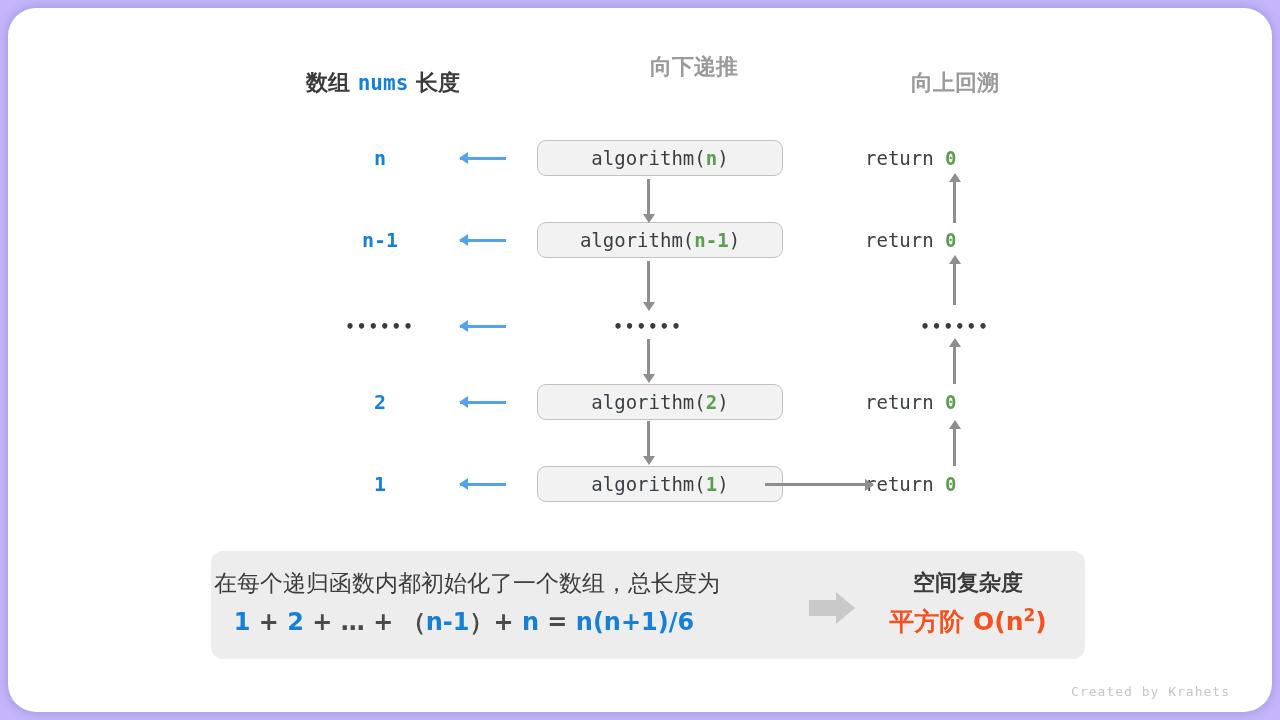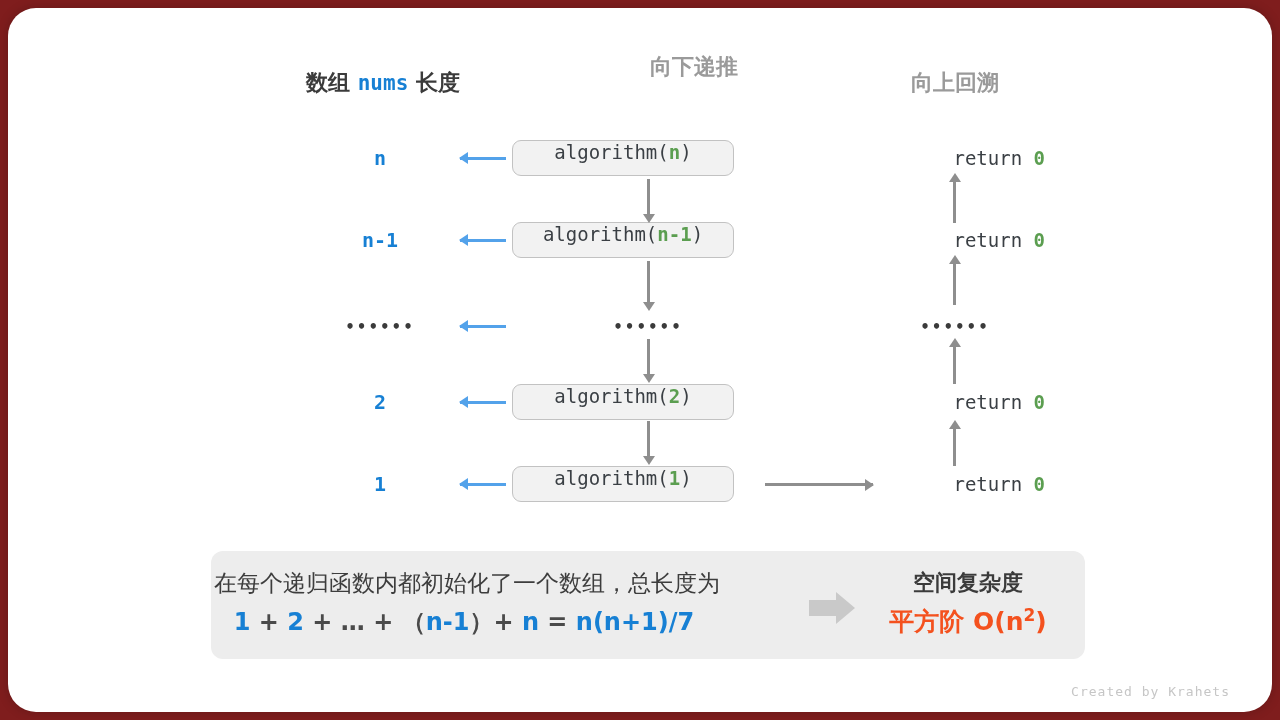--- a/index.html
+++ b/index.html
@@ -1,18 +1,18 @@
 <!DOCTYPE html>
 <html><head>
 <meta charset="utf-8">
 <style>
   html,body{margin:0;padding:0;background:#ffffff;}
   #canvas{
     position:relative;width:1280px;height:720px;overflow:hidden;
-    font-family:"DejaVu Sans",sans-serif;background:#7f1d1d;
+    font-family:"DejaVu Sans",sans-serif;background:#c4b5fd;
   }
   #card{
     position:absolute;left:8px;top:8px;width:1264px;height:704px;
     background:#ffffff;border-radius:28px;
     box-shadow:0 0 12px rgba(0,0,0,0.20);
   }
   .abs{position:absolute;}
 
   
   .hdr{font-weight:bold;font-size:22px;white-space:nowrap;}
@@ -25,31 +25,31 @@
     font-family:"DejaVu Sans Mono",monospace;font-weight:bold;
     color:#1780d4;font-size:20px;width:120px;text-align:center;
   }
   .dots{
     color:#3b3b3b;font-size:15px;font-weight:bold;letter-spacing:2px;
     white-space:nowrap;
   }
 
   
   .call-box{
-    left:504px;width:222px;height:36px;background:#f2f2f2;
+    left:529px;width:246px;height:36px;background:#f2f2f2;
     border:1.5px solid #c2c2c2;border-radius:9px;
-    display:flex;align-items:flex-start;justify-content:center;
+    display:flex;align-items:center;justify-content:center;
     font-family:"DejaVu Sans Mono",monospace;font-size:19px;color:#3a3f44;
     box-sizing:border-box;white-space:pre;
   }
   .arg-green{color:#5b9e50;font-weight:bold;}
 
   
   .return-cell{
-    left:857px;width:180px;text-align:right;
+    left:857px;width:180px;text-align:left;
     font-family:"DejaVu Sans Mono",monospace;font-size:19px;color:#3a3f44;
     white-space:pre;
   }
   .zero-green{color:#5b9e50;font-weight:bold;}
 
   
   .arrow-left-blue{height:2.5px;background:#53a2ea;}
   .arrow-left-blue::before{
     content:"";position:absolute;left:-1px;top:50%;transform:translateY(-50%);
     border:6px solid transparent;border-right:9px solid #53a2ea;border-left:0;
@@ -152,21 +152,21 @@
 
     <div class="abs arrow-up-gray" style="left:945px;top:173px;height:42px;"></div>
     <div class="abs arrow-up-gray" style="left:945px;top:255px;height:42px;"></div>
     <div class="abs arrow-up-gray" style="left:945px;top:338px;height:38px;"></div>
     <div class="abs arrow-up-gray" style="left:945px;top:420px;height:38px;"></div>
 
     <div class="abs arrow-right-gray" style="left:757px;top:475px;width:108px;"></div>
 
     <div class="abs" id="summary-box"></div>
     <div class="abs sum-line1">在每个递归函数内都初始化了一个数组，总长度为</div>
-    <div class="abs sum-line2"><span class="blue">1</span><span class="dark"> + </span><span class="blue">2</span><span class="dark"> + </span><span class="dark">…</span><span class="dark"> + （</span><span class="blue">n-1</span><span class="dark">）+ </span><span class="blue">n</span><span class="dark"> = </span><span class="blue">n(n+1)/7</span></div>
+    <div class="abs sum-line2"><span class="blue">1</span><span class="dark"> + </span><span class="blue">2</span><span class="dark"> + </span><span class="dark">…</span><span class="dark"> + （</span><span class="blue">n-1</span><span class="dark">）+ </span><span class="blue">n</span><span class="dark"> = </span><span class="blue">n(n+1)/6</span></div>
 
     <div class="abs block-arrow-rect"></div>
     <div class="abs block-arrow-head"></div>
 
     <div class="abs sum-right-title">空间复杂度</div>
     <div class="abs sum-right-result"><span>平方阶 O(n</span><sup>2</sup><span>)</span></div>
 
     <div class="abs" id="credit">Created by Krahets</div>
   </div>
 </div>

